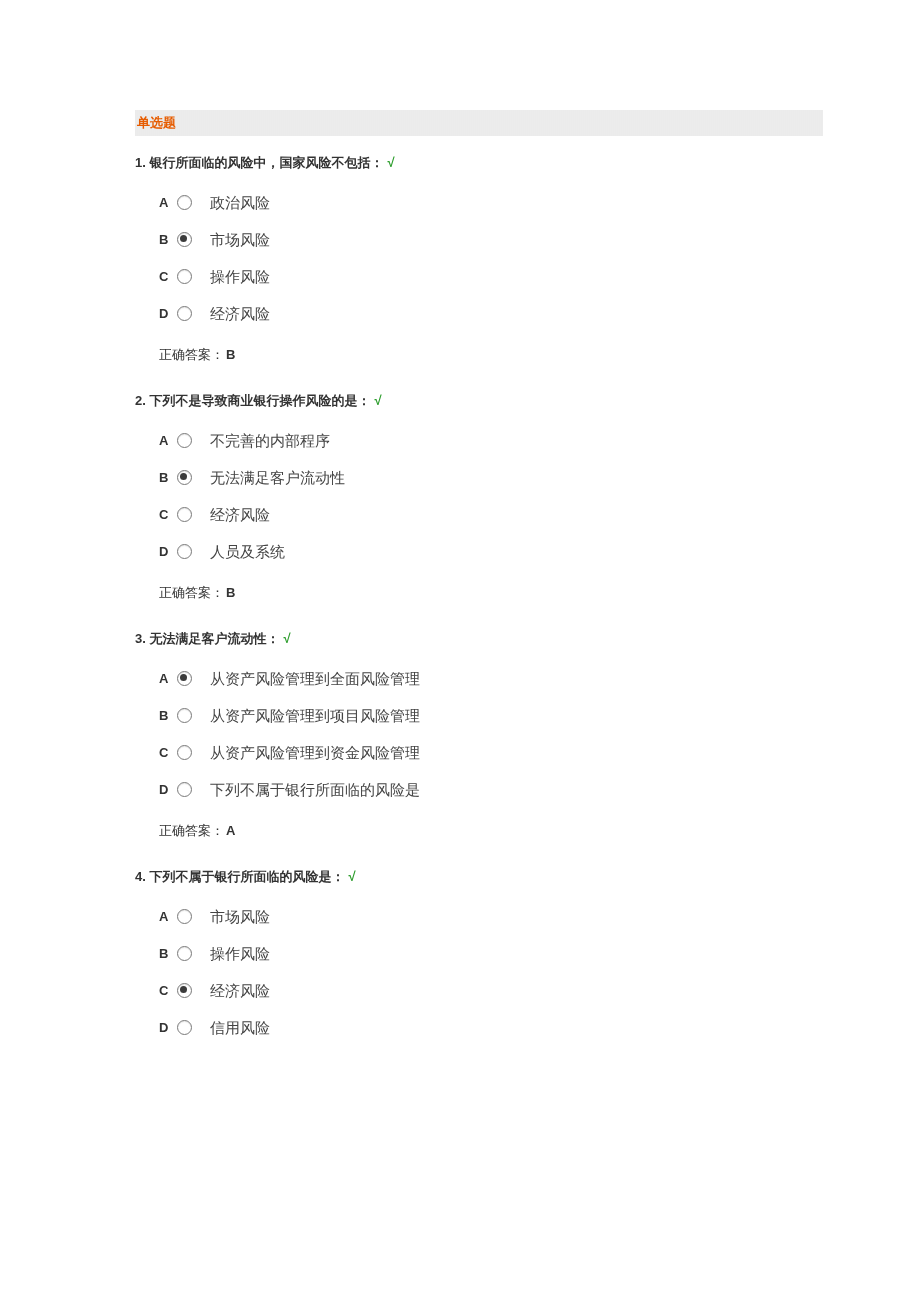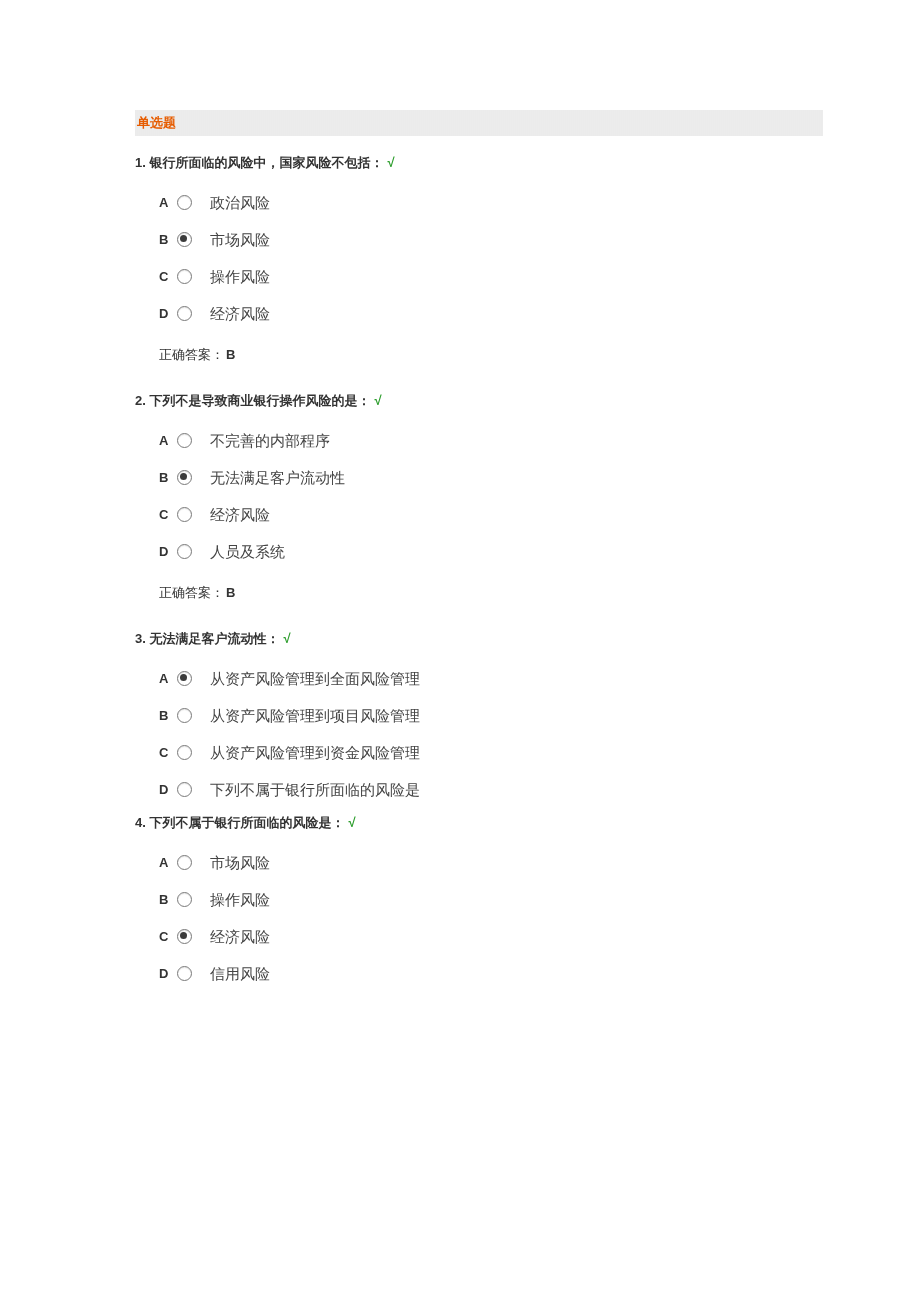--- a/index.html
+++ b/index.html
@@ -163,20 +163,21 @@
             <span class="option-letter">C</span>
             <span class="radio"></span>
             <span class="option-text">从资产风险管理到资金风险管理</span>
           </div>
           <div class="option-row">
             <span class="option-letter">D</span>
             <span class="radio"></span>
             <span class="option-text">下列不属于银行所面临的风险是</span>
           </div>
         </div>
+        <div class="answer-row"><span>正确答案：</span><span class="answer-value">A</span></div>
       </div>
       <div class="question-block">
         <div class="question-title"><span>4.</span> <span>下列不属于银行所面临的风险是：</span><span class="checkmark">√</span></div>
         <div class="options">
           <div class="option-row">
             <span class="option-letter">A</span>
             <span class="radio"></span>
             <span class="option-text">市场风险</span>
           </div>
           <div class="option-row">

